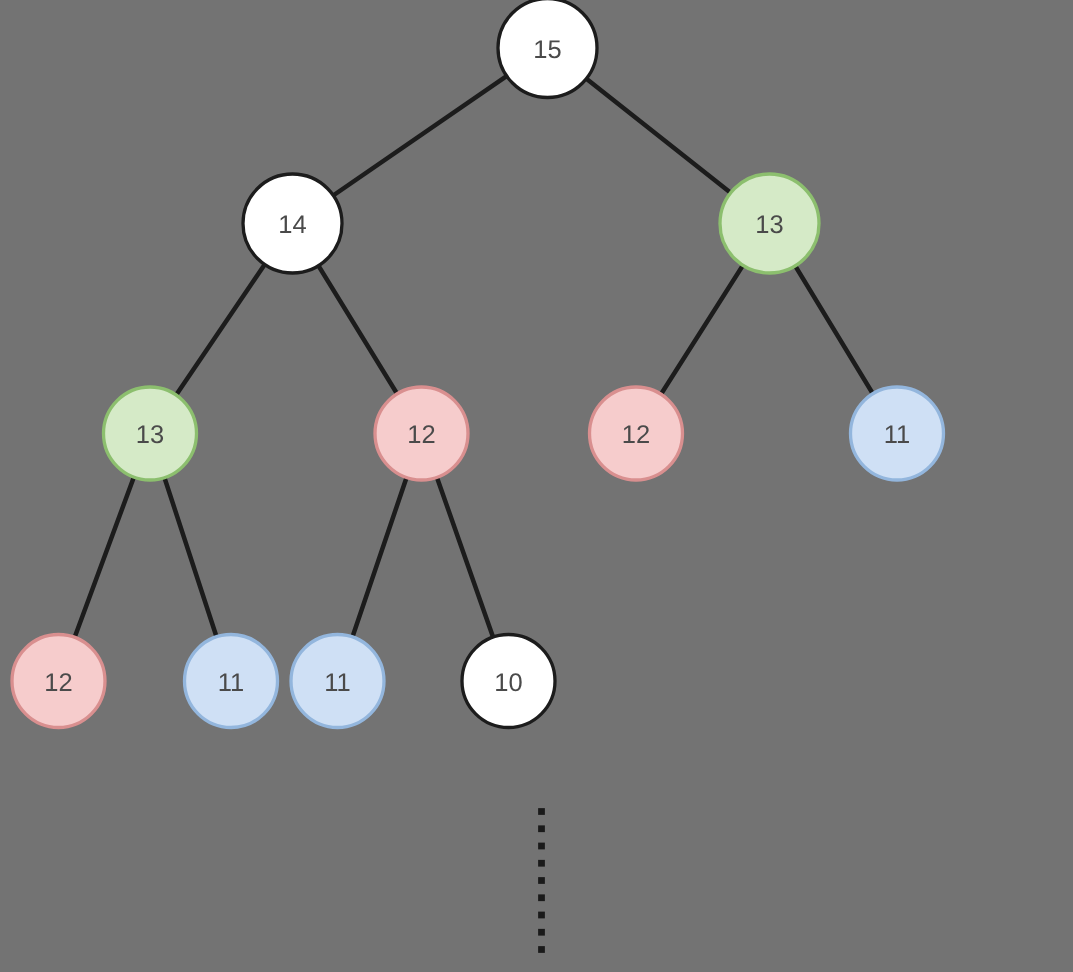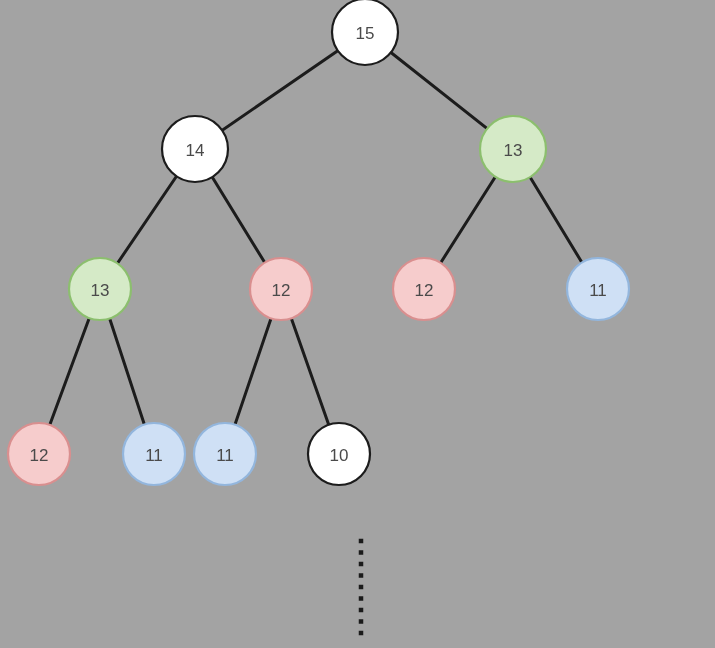--- a/index.html
+++ b/index.html
@@ -11,21 +11,21 @@
   body {
     width: 715px;
     height: 648px;
     overflow: hidden;
     font-family: "Liberation Sans", sans-serif;
   }
   #tree-canvas {
     position: relative;
     width: 715px;
     height: 648px;
-    background: #a3a3a3;
+    background: #737373;
   }
   svg.tree-svg {
     position: absolute;
     top: 0;
     left: 0;
     width: 715px;
     height: 648px;
     display: block;
   }
   .edge-line {

